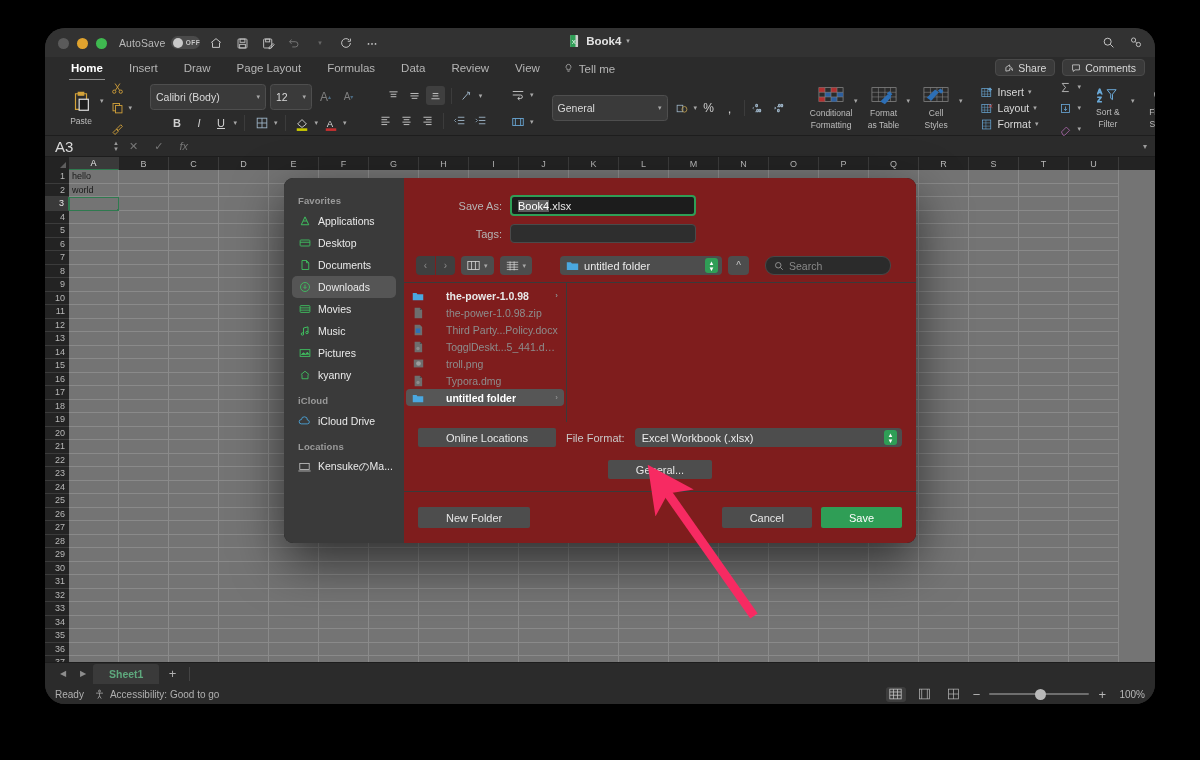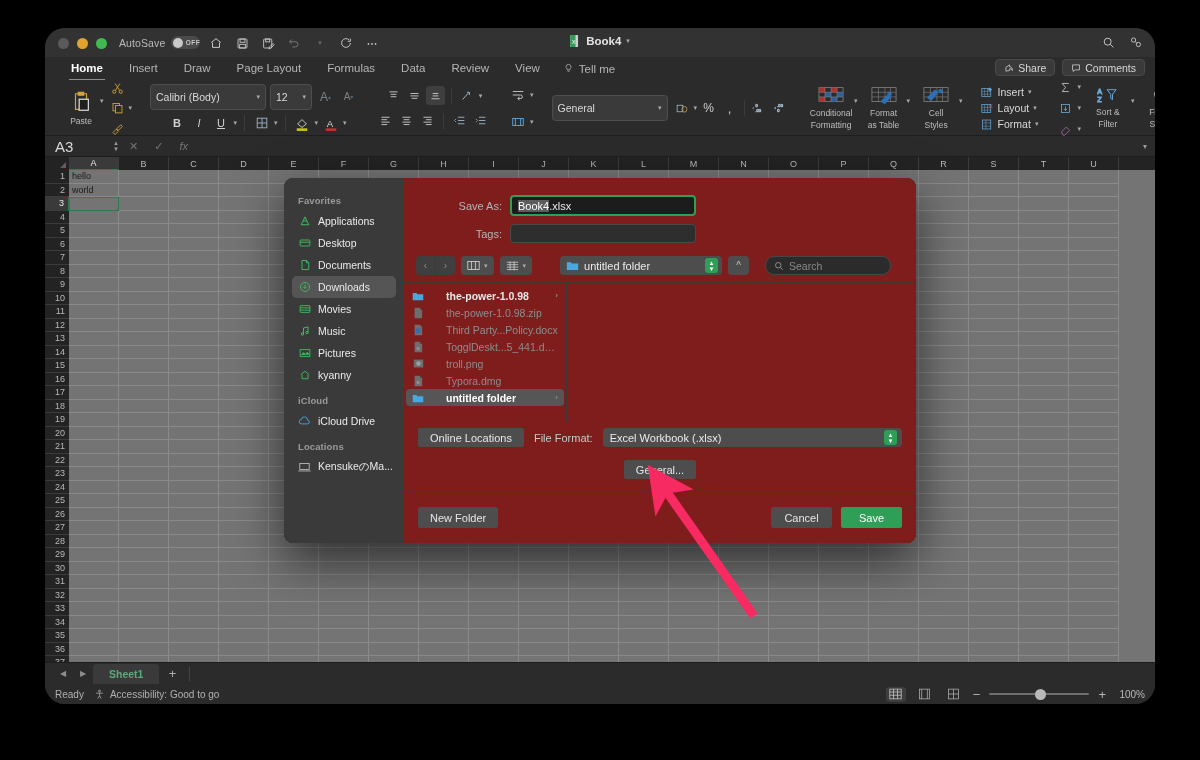--- a/index.html
+++ b/index.html
@@ -138,21 +138,21 @@
   .frow .arr{ margin-left:auto; font-size:8px; color:#8e8e8e;}
   .frow.folder{ color:#e8e8e8; font-weight:bold;}
   .frow.file{ color:#8d8d8d; }
   .frow.sel{ background:#565656; color:#ffffff; }
   .fico{ width:12px; display:flex; align-items:center; justify-content:center;}
   .fmtrow{ position:absolute; left:0; right:0; top:250px; padding:0 14px; display:flex; align-items:center; gap:10px;}
   .optrow{ position:absolute; left:0; right:0; top:282px; display:flex; justify-content:center;}
   .dlg-foot{ position:absolute; left:0; right:0; bottom:0; height:52px; border-top:1px solid #3a3a3a;
              display:flex; align-items:center; padding:0 14px;}
   .fbtn{ height:21px; border-radius:2px; background:#4d4d4d; color:#e6e6e6; font-size:11px;
-         display:flex; align-items:center; justify-content:center; padding:0 12px;}
+         display:flex; align-items:center; justify-content:center; padding:0 28px;}
   .fbtn.primary{ background:#2f9e56; color:#fff; }
   .fmtpop{ flex:1; height:19px; background:#4d4d4d; border-radius:4px; display:flex; align-items:center; padding:0 5px 0 7px;
            font-size:11px; color:#eaeaea;}
 
   
   .anno{ position:absolute; left:0; top:0; width:1200px; height:760px; pointer-events:none;}
 </style>
 </head>
 <body>
 

